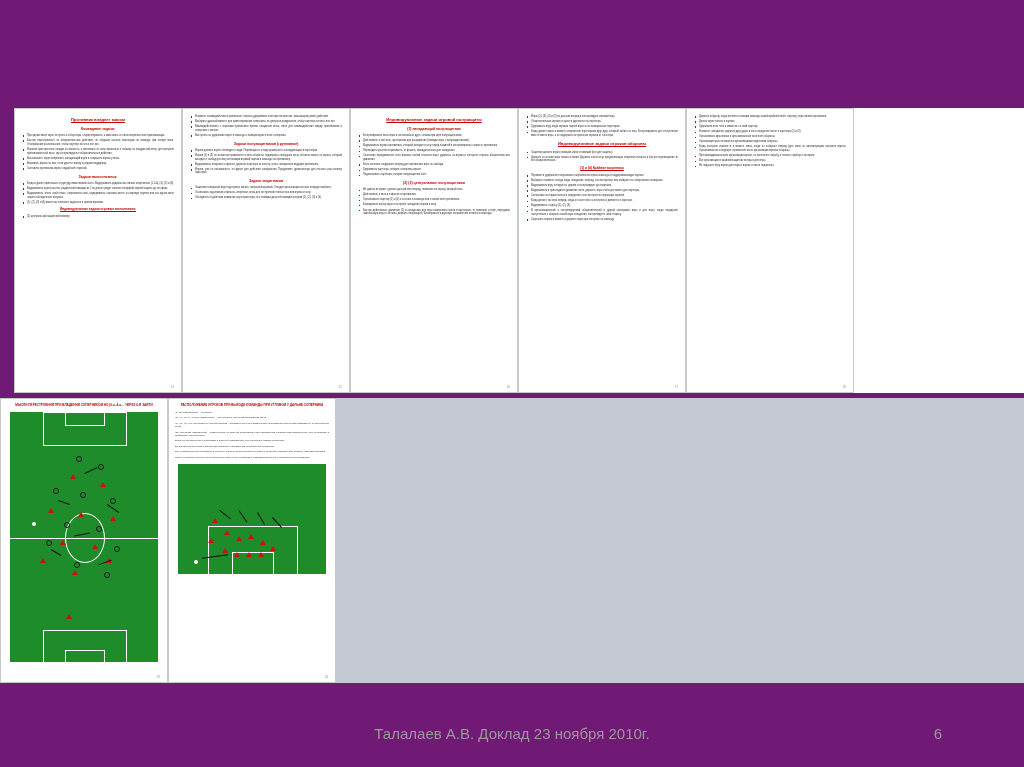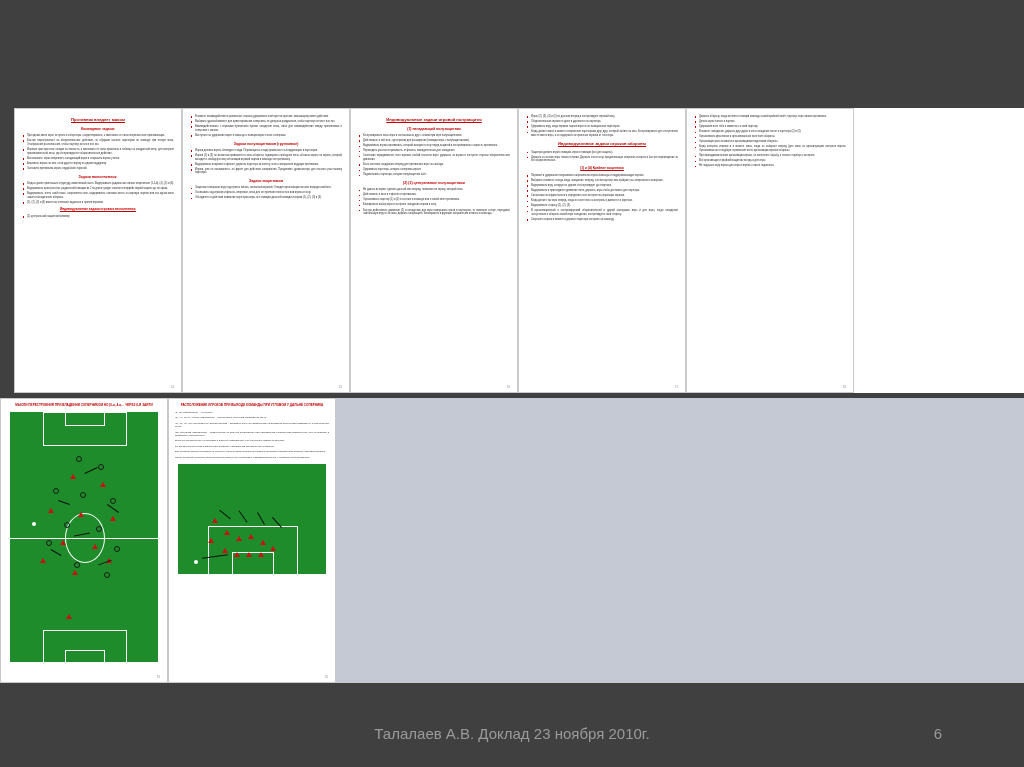--- a/index.html
+++ b/index.html
@@ -8,21 +8,21 @@
     background: #ffffff;
     width: 1024px;
     height: 767px;
     overflow: hidden;
     font-family: "Liberation Sans", sans-serif;
   }
   .slide {
     position: relative;
     width: 1024px;
     height: 767px;
-    background: #404040;
+    background: #701a75;
   }
 
   
   .doc-row {
     position: absolute;
     left: 0px;
     top: 108px;
     width: 1024px;
     height: 290px;
     display: flex;

